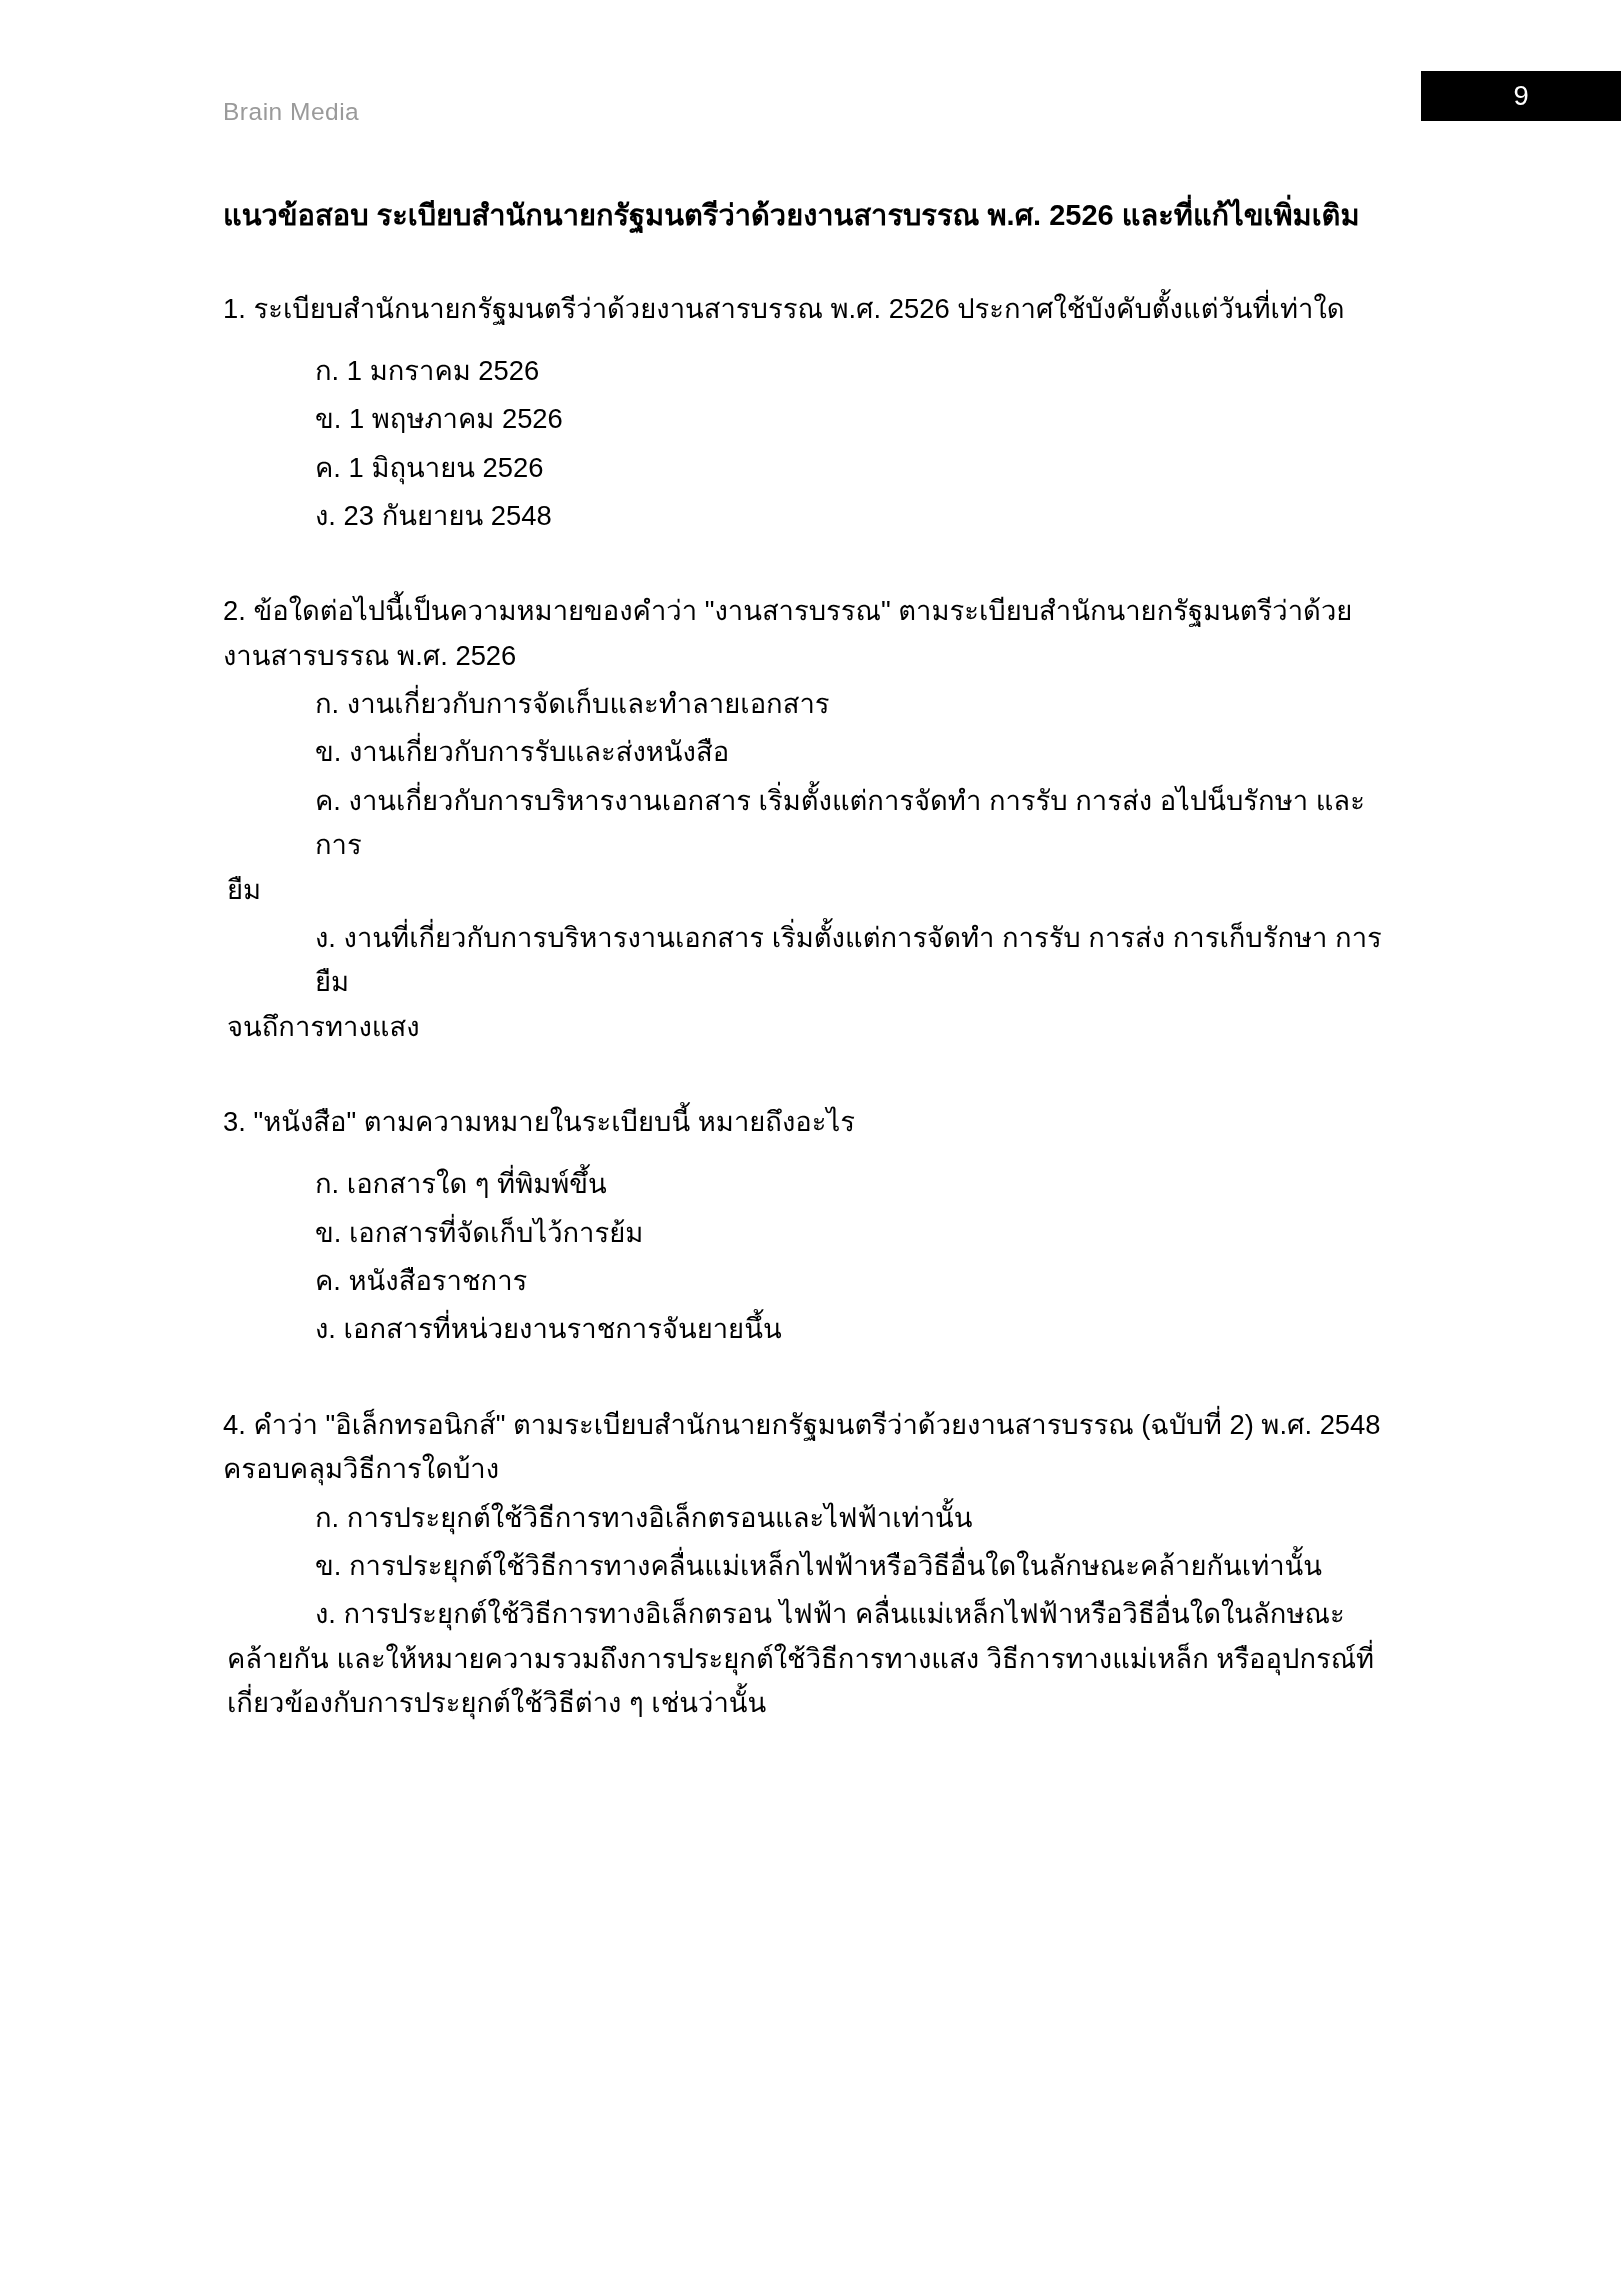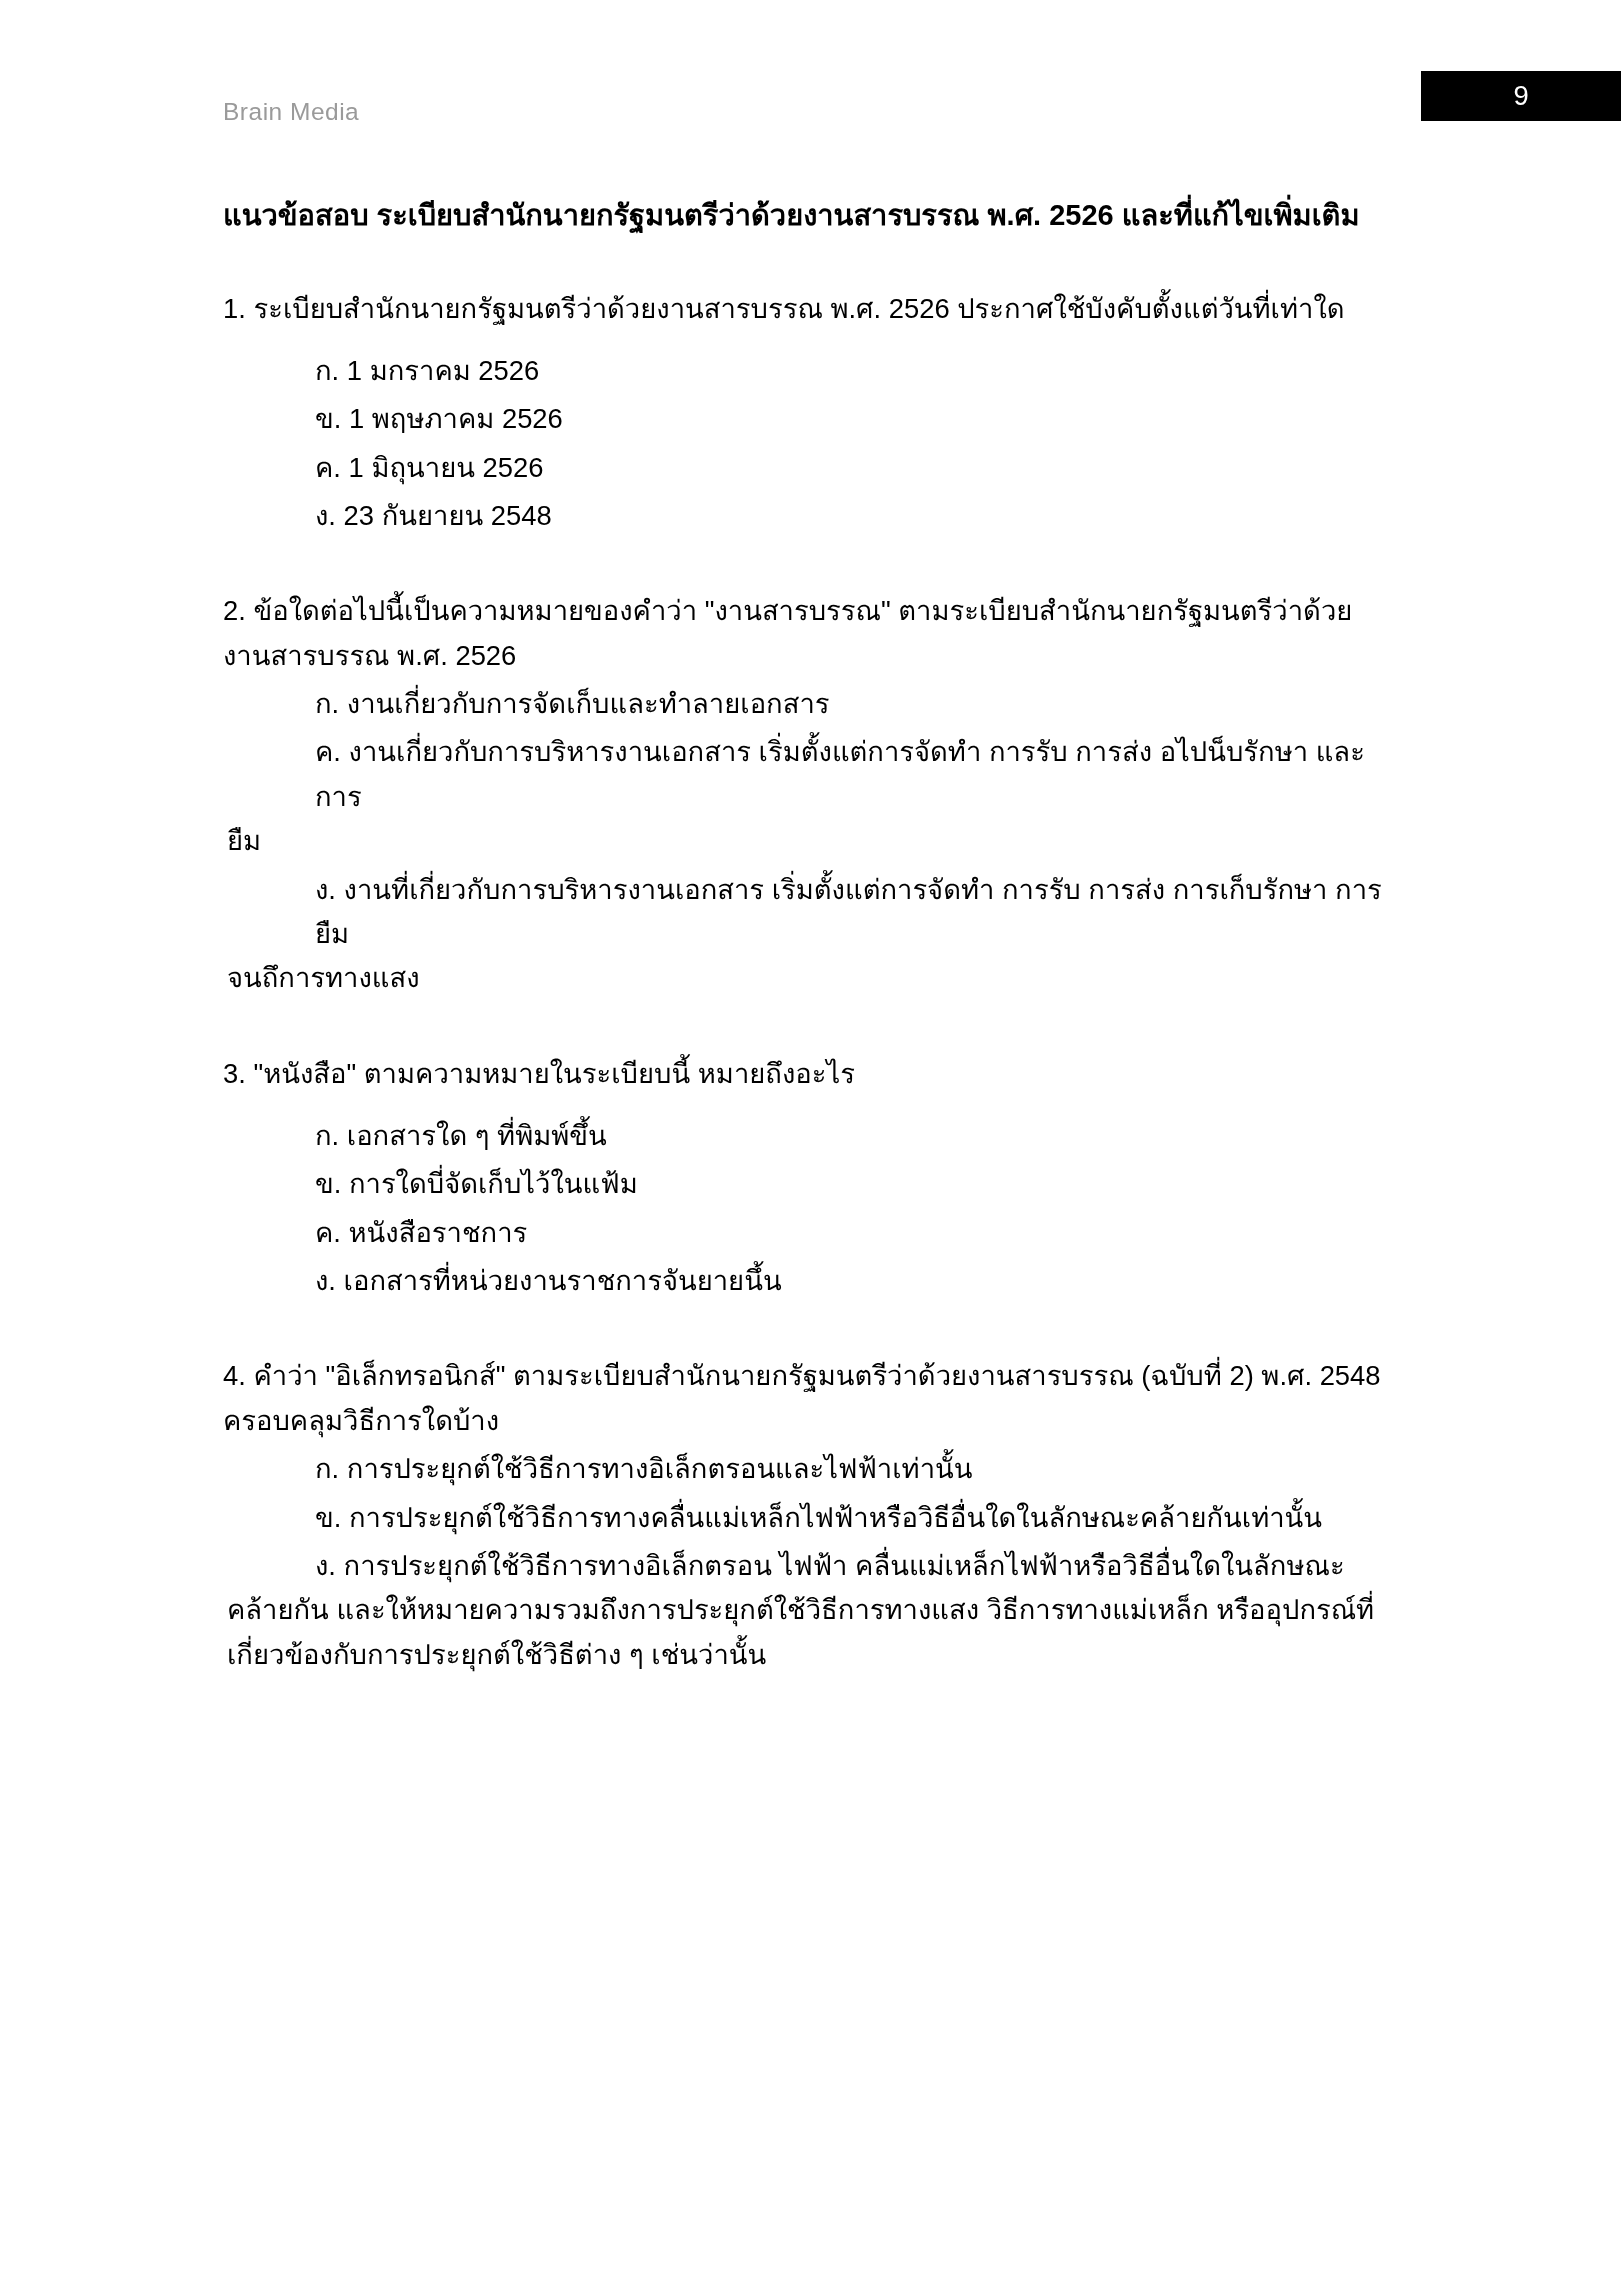--- a/index.html
+++ b/index.html
@@ -154,39 +154,42 @@
       </ul>
     </div>
 
     <div class="qblock">
       <p class="qtext">2. ข้อใดต่อไปนี้เป็นความหมายของคำว่า "งานสารบรรณ" ตามระเบียบสำนักนายกรัฐมนตรีว่าด้วยงานสารบรรณ พ.ศ. 2526</p>
       <ul class="choices">
         <li class="choice">
           <span class="c-line-1">ก. งานเกี่ยวกับการจัดเก็บและทำลายเอกสาร</span>
         </li>
         <li class="choice">
+          <span class="c-line-1">ข. งานเกี่ยวกับการรับและส่งหนังสือ</span>
+        </li>
+        <li class="choice">
           <span class="c-line-1">ค. งานเกี่ยวกับการบริหารงานเอกสาร เริ่มตั้งแต่การจัดทำ การรับ การส่ง อไปน็บรักษา และการ</span>
           <span class="c-line-cont">ยืม</span>
         </li>
         <li class="choice">
           <span class="c-line-1">ง. งานที่เกี่ยวกับการบริหารงานเอกสาร เริ่มตั้งแต่การจัดทำ การรับ การส่ง การเก็บรักษา การยืม</span>
           <span class="c-line-cont">จนถึการทางแสง</span>
         </li>
       </ul>
     </div>
 
     <div class="qblock">
       <p class="qtext">3. "หนังสือ" ตามความหมายในระเบียบนี้ หมายถึงอะไร</p>
       <div class="sp-sm"></div>
       <ul class="choices">
         <li class="choice">
           <span class="c-line-1">ก. เอกสารใด ๆ ที่พิมพ์ขึ้น</span>
         </li>
         <li class="choice">
-          <span class="c-line-1">ข. การใดบี่จัดเก็บไว้ในแฟ้ม</span>
+          <span class="c-line-1">ข. เอกสารที่จัดเก็บไว้การย้ม</span>
         </li>
         <li class="choice">
           <span class="c-line-1">ค. หนังสือราชการ</span>
         </li>
         <li class="choice">
           <span class="c-line-1">ง. เอกสารที่หน่วยงานราชการจันยายนึ้น</span>
         </li>
       </ul>
     </div>
 

